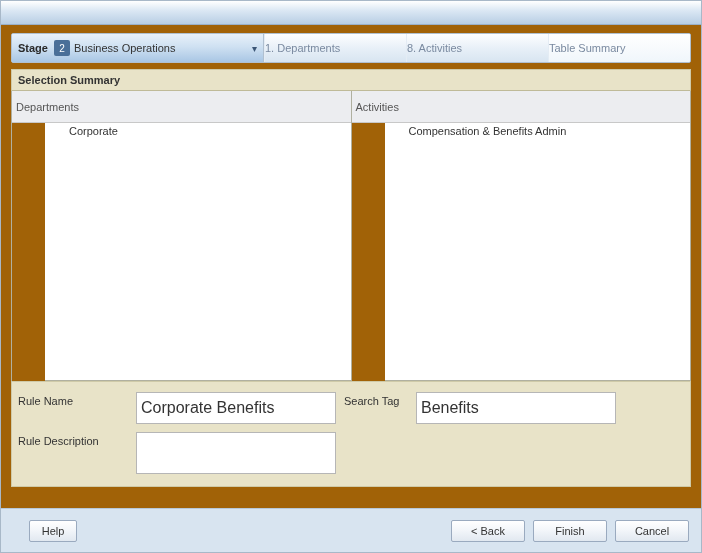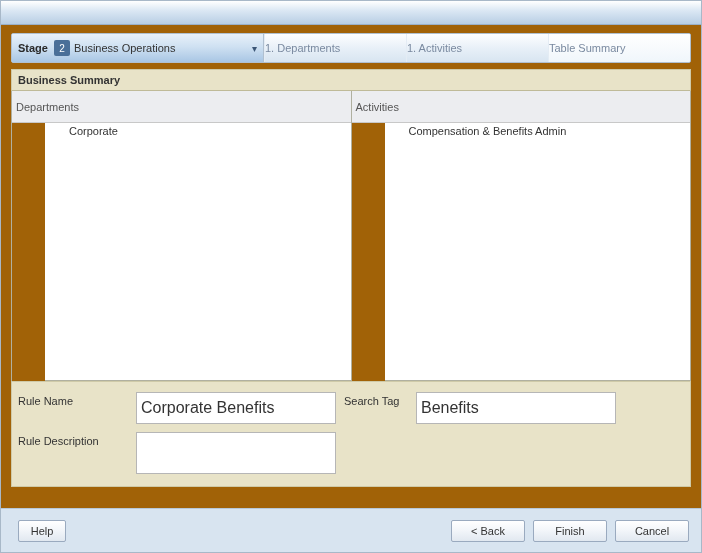--- a/index.html
+++ b/index.html
@@ -215,21 +215,21 @@
     border: 1px solid #9aaabf;
     border-radius: 2px;
     background: linear-gradient(to bottom, #ffffff 0%, #f3f6fa 45%, #e1e8f0 100%);
     color: #333;
     font-family: inherit;
     font-size: 11px;
     cursor: pointer;
     padding: 0 10px;
   }
   button.btn.help {
-    margin-left: 5px;
+    margin-left: 16px;
     min-width: 48px;
   }
 </style>
 </head>
 <body>
 
 <div class="window">
   <div class="titlebar"></div>
 
   <div class="content">
@@ -240,28 +240,28 @@
         <span class="stage-num">2</span>
         <select class="stage-select">
           <option>Business Operations</option>
         </select>
         <span class="stage-chevron">▾</span>
       </div>
       <div class="tab">
         <span>1. Departments</span>
       </div>
       <div class="tab">
-        <span>1. Activities</span>
+        <span>8. Activities</span>
       </div>
       <div class="tab active">
         <span>Table Summary</span>
       </div>
     </div>
 
-    <div class="section-header">Business Summary</div>
+    <div class="section-header">Selection Summary</div>
 
     <div class="grid">
       <div class="col">
         <div class="col-header">Departments</div>
         <div class="col-body">
           <div class="row-item">Corporate</div>
         </div>
       </div>
       <div class="col">
         <div class="col-header">Activities</div>

